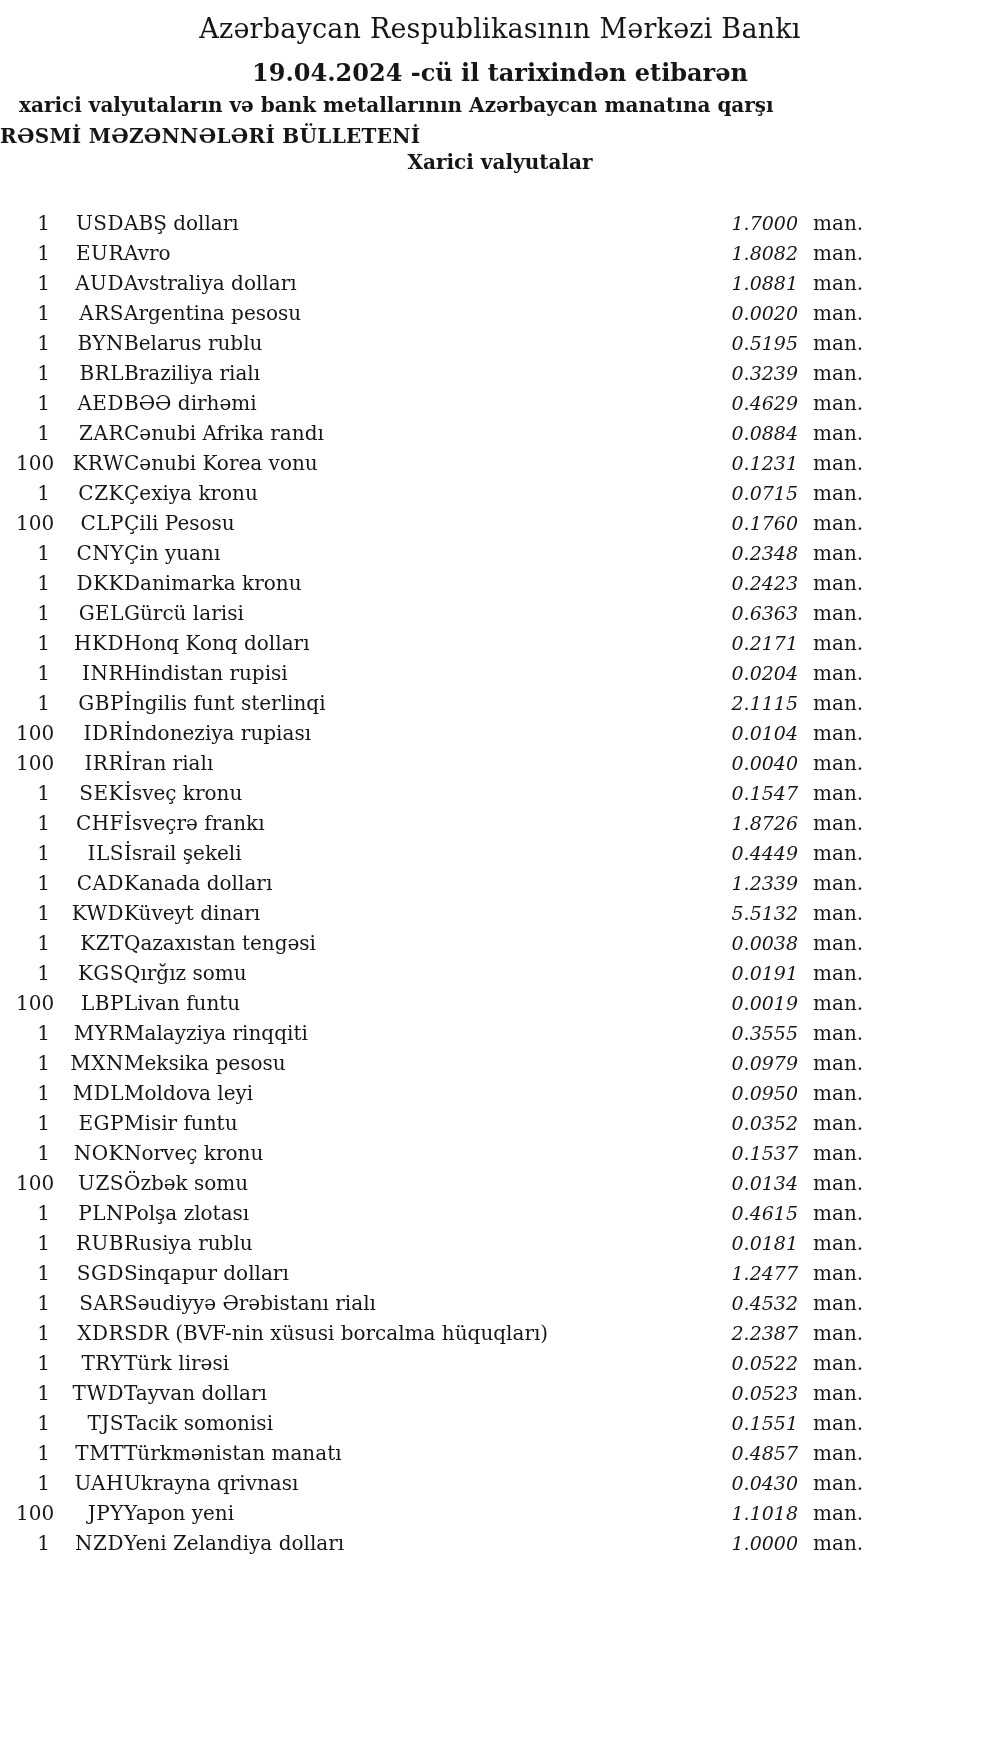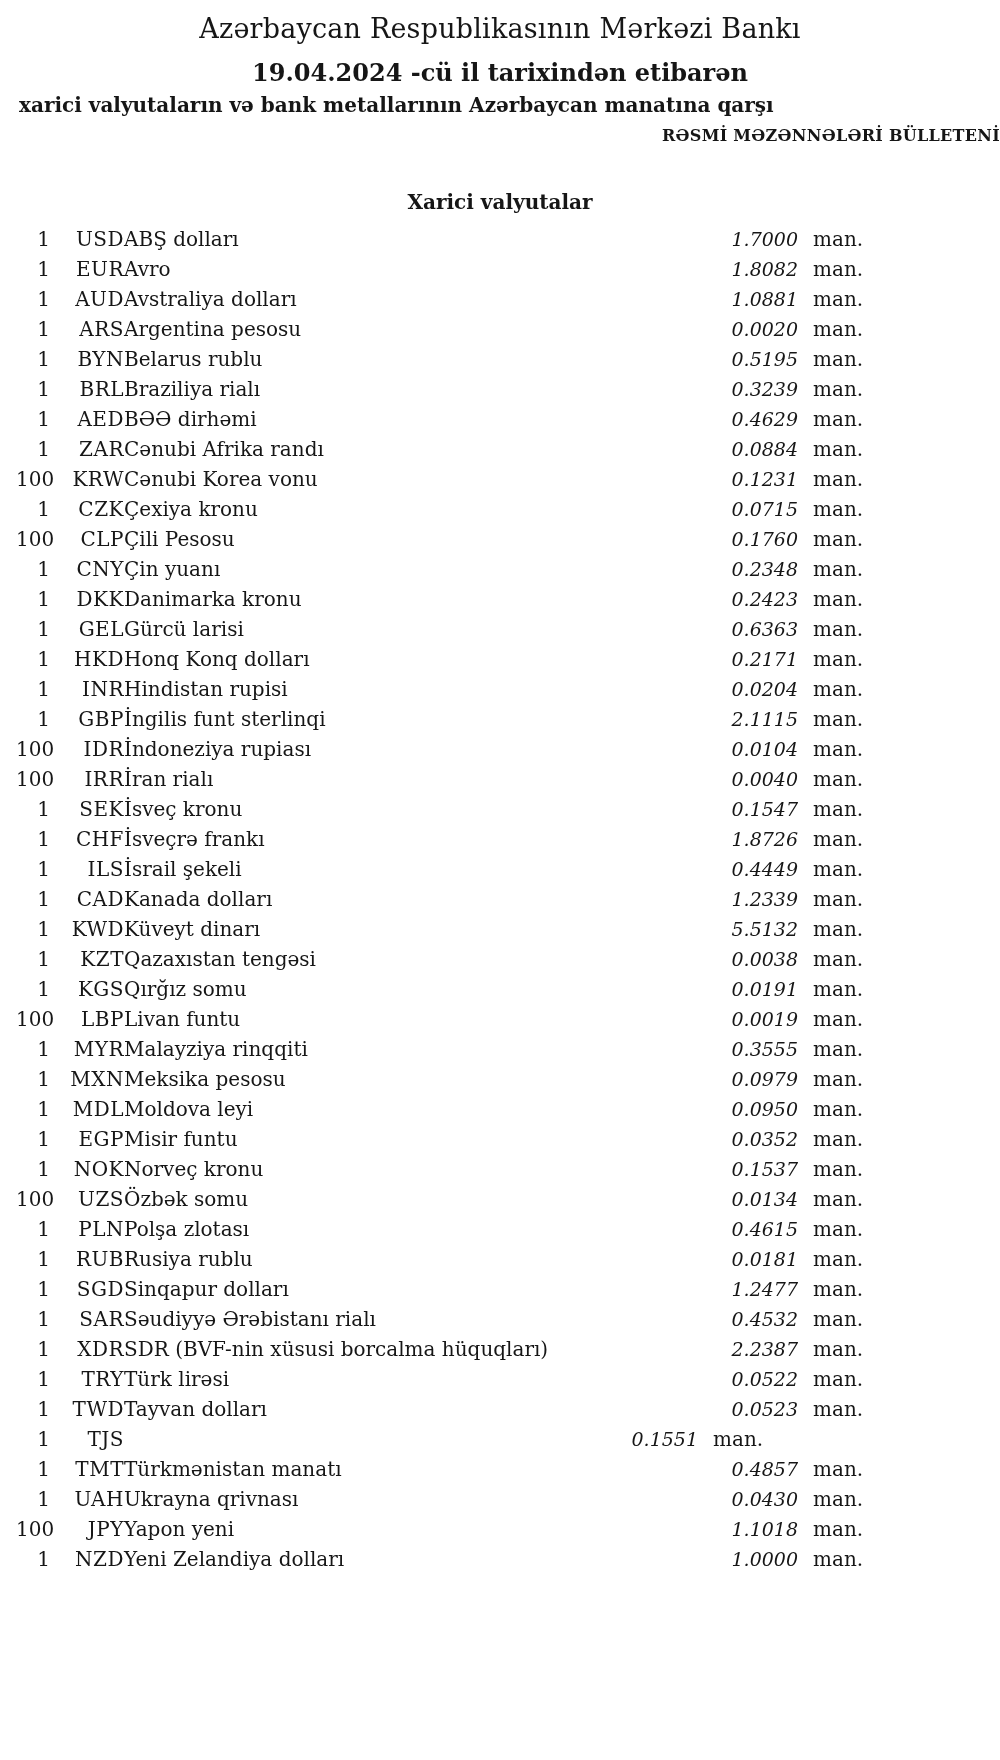--- a/index.html
+++ b/index.html
@@ -18,45 +18,44 @@
   .doc-dateline {
     text-align:center; font-weight:bold; font-size:24px; line-height:26px;
     margin-top:15px;
   }
   .doc-subtitle {
     text-align:left; font-weight:bold; font-size:20px; line-height:26px;
     margin-top:6px;
     margin-left:19px;
   }
   .doc-bulletin {
-    text-align:right; font-weight:bold; font-size:16px; line-height:26px;
+    text-align:left; font-weight:bold; font-size:20px; line-height:26px;
     margin-top:5px; letter-spacing:0.3px;
   }
   .section-title {
     text-align:center; font-weight:bold; font-size:20px; line-height:26px;
-    margin-top:40px;
   }
   .rates-table {
     margin-left:16px;
     margin-top:9px;
     width:860px;
   }
   .row {
     display:grid;
     grid-template-columns:34px 74px 574px 100px 62px;
     align-items:baseline;
     height:30px;
     line-height:30px;
     font-size:20px;
   }
   .qty  { text-align:right; }
   .code { text-align:right; letter-spacing:0.5px; }
   .name { text-align:left; padding-left:0; white-space:nowrap; }
   .rate { text-align:right; font-weight:normal; font-style:italic; font-size:19px; }
-  .unit { text-align:left; padding-left:15px; }
+  .unit { text-align:left; padding-left:15px;margin-top:24px; }
 </style>
 </head>
 <body>
 
 <div class="page">
 
   <div class="doc-title">Azərbaycan Respublikasının Mərkəzi Bankı</div>
 
   <div class="doc-dateline">19.04.2024 -cü il tarixindən etibarən</div>
 
@@ -343,20 +342,21 @@
       <div class="row">
         <span class="qty">1</span>
         <span class="code">TWD</span>
         <span class="name">Tayvan dolları</span>
         <span class="rate">0.0523</span>
         <span class="unit">man.</span>
       </div>
       <div class="row">
         <span class="qty">1</span>
         <span class="code">TJS</span>
+        <span class="name">Tacik somonisi</span>
         <span class="rate">0.1551</span>
         <span class="unit">man.</span>
       </div>
       <div class="row">
         <span class="qty">1</span>
         <span class="code">TMT</span>
         <span class="name">Türkmənistan manatı</span>
         <span class="rate">0.4857</span>
         <span class="unit">man.</span>
       </div>

